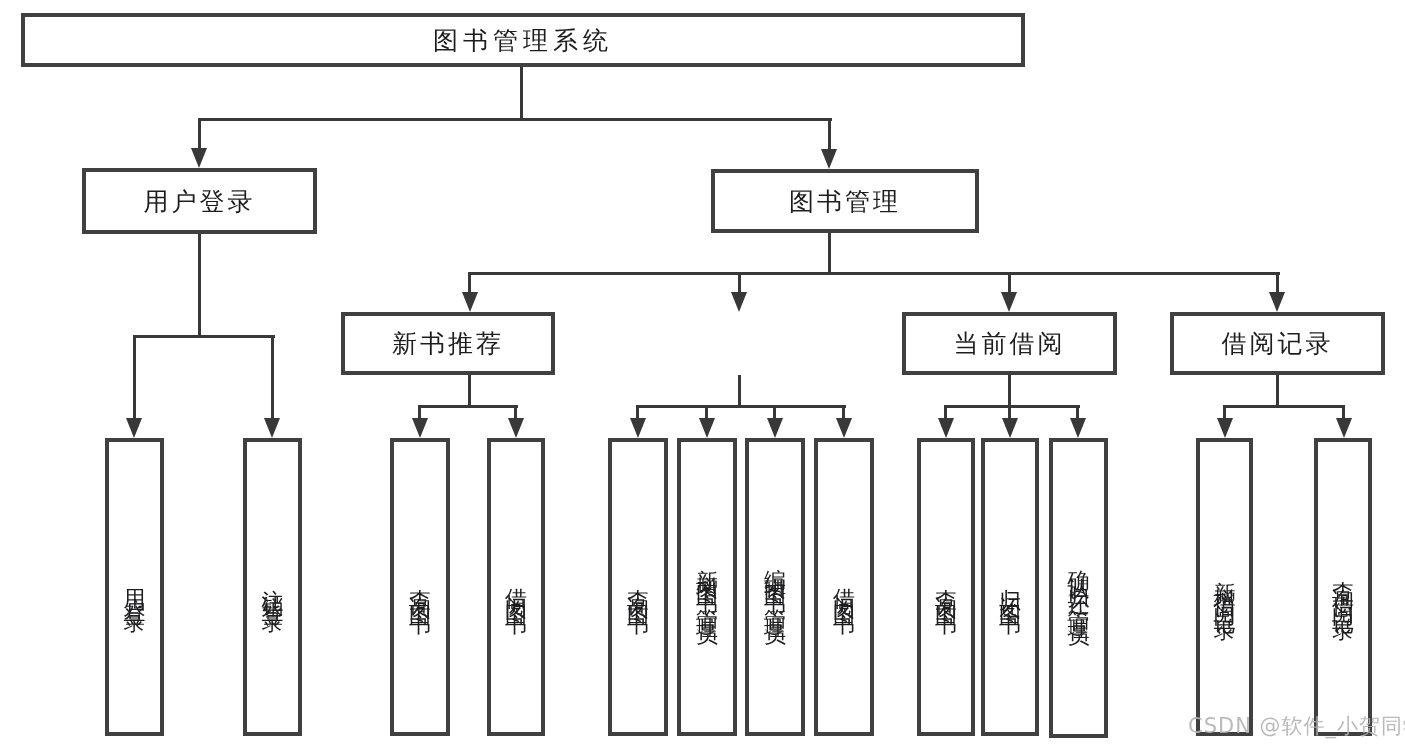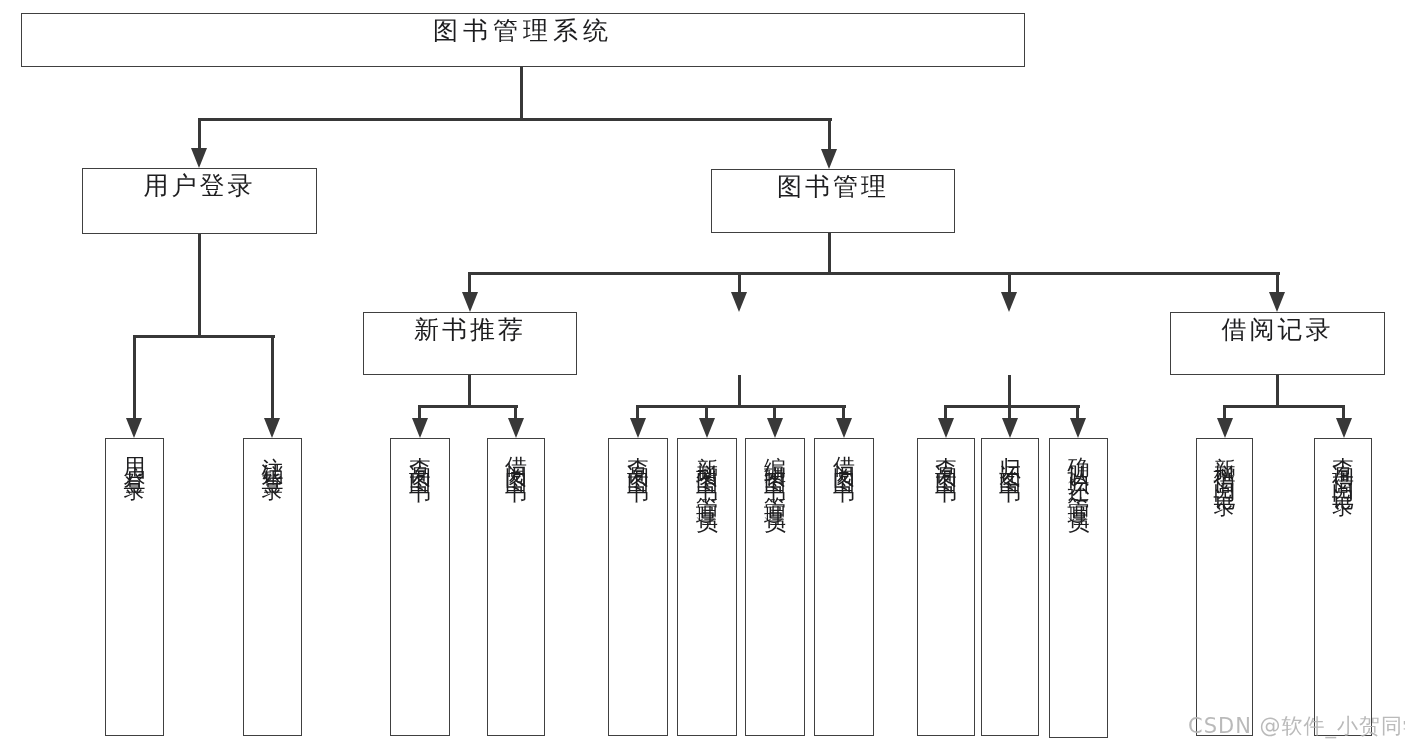--- a/index.html
+++ b/index.html
@@ -7,23 +7,24 @@
     position: relative;
     width: 1405px;
     height: 747px;
     background: #ffffff;
     font-family: "DejaVu Sans", sans-serif;
     overflow: hidden;
   }
   .node {
     position: absolute;
     box-sizing: border-box;
-    border: 1px solid #404040;
+    border: 4px solid #404040;
     background: #ffffff;
     display: flex;
+    align-items: center;
     justify-content: center;
     color: #1d1d1f;
   }
   .h-text {
     font-size: 25px;
     letter-spacing: 3px;
     white-space: nowrap;
   }
   .root-text {
     font-size: 25px;
@@ -125,26 +126,29 @@
   <div class="arrow" style="left:1217px;top:418px;"></div>
   <div class="arrow" style="left:1336px;top:418px;"></div>
 
   <div class="node" style="left:21px;top:13px;width:1004px;height:54px;">
     <span class="h-text root-text">图书管理系统</span>
   </div>
 
   <div class="node" style="left:82px;top:168px;width:235px;height:66px;">
     <span class="h-text">用户登录</span>
   </div>
-  <div class="node" style="left:711px;top:169px;width:244px;height:64px;">
+  <div class="node" style="left:711px;top:169px;width:268px;height:64px;">
     <span class="h-text">图书管理</span>
   </div>
 
-  <div class="node" style="left:363px;top:312px;width:214px;height:63px;">
+  <div class="node" style="left:341px;top:312px;width:214px;height:63px;">
     <span class="h-text">新书推荐</span>
+  </div>
+  <div class="node" style="left:902px;top:312px;width:215px;height:63px;">
+    <span class="h-text">当前借阅</span>
   </div>
   <div class="node" style="left:1170px;top:312px;width:215px;height:63px;">
     <span class="h-text">借阅记录</span>
   </div>
 
   <div class="node" style="left:105px;top:438px;width:59px;height:298px;">
     <span class="v-text">用户登录</span>
   </div>
   <div class="node" style="left:243px;top:438px;width:59px;height:298px;">
     <span class="v-text">注销登录</span>

